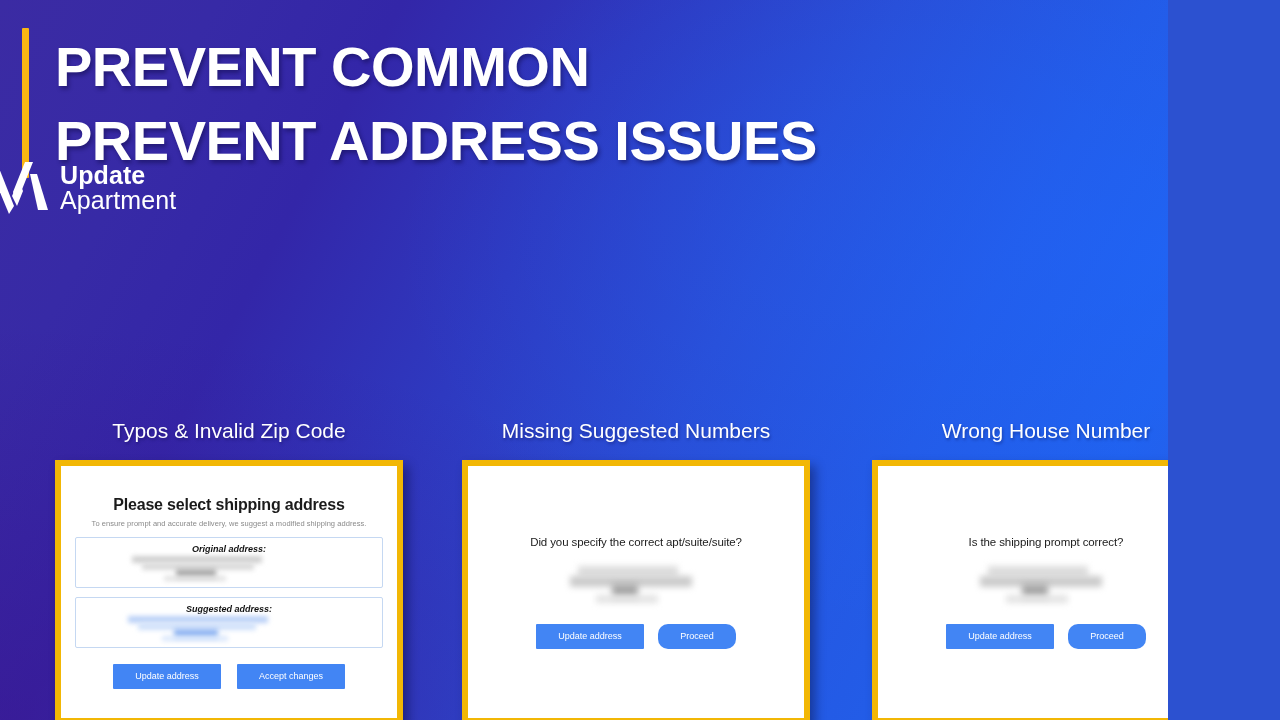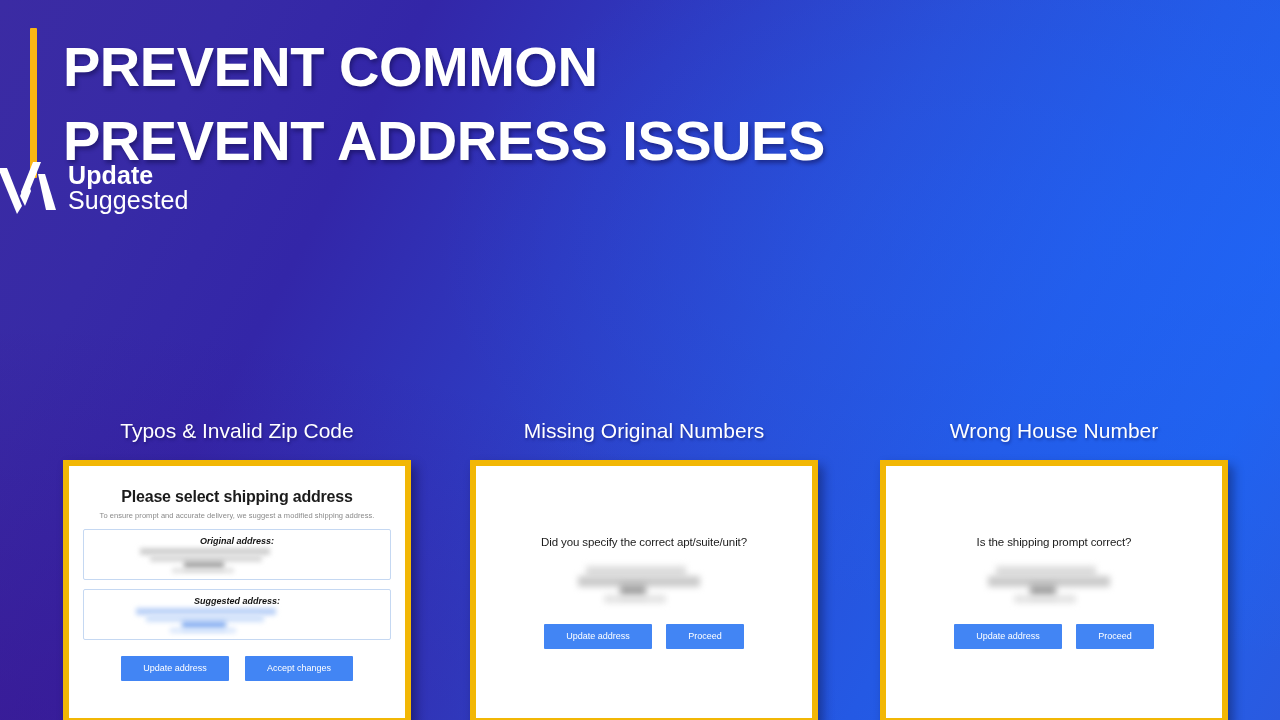--- a/index.html
+++ b/index.html
@@ -14,34 +14,33 @@
   body {
     font-family: "Liberation Sans", sans-serif;
     background: #2C51D0;
     position: relative;
   }
 
   
   #slide {
     position: absolute;
     inset: 0;
-    width: 1280px;
+    width: 1168px;
     height: 720px;
     background:
       linear-gradient(118deg,
         #3B2BA3 0%,
         #372AA6 14%,
         #3326A8 26%,
         #2E39C0 42%,
         #2A4CD4 58%,
         #2459E4 74%,
         #2160EB 88%,
         #2A5AE0 100%);
     overflow: hidden;
-    padding-left: 8px;
   }
   #slide::after{
     content:"";
     position:absolute; inset:0;
     background: radial-gradient(120% 100% at 0% 100%, rgba(60,20,140,.55) 0%, rgba(60,20,140,0) 55%),
                 radial-gradient(110% 95% at 100% 35%, rgba(30,105,255,.45) 0%, rgba(30,105,255,0) 60%);
     pointer-events:none;
   }
   #slide > * { position: relative; z-index: 2; }
 
@@ -130,21 +129,21 @@
     display: flex;
     flex-direction: column;
   }
 
   
   .c1-title {
     text-align: center;
     font-size: 16px;
     font-weight: bold;
     color: #1b1b1b;
-    margin-top: 10px;
+    margin-top: 18px;
     letter-spacing: -0.2px;
   }
   .c1-sub {
     text-align: center;
     font-size: 7.5px;
     color: #8a8a8a;
     margin-top: 5px;
     letter-spacing: .05px;
   }
   .addr-box {
@@ -199,21 +198,21 @@
     border-radius: 1px;
     padding: 0 14px;
     height: 25px;
     line-height: 25px;
     text-align: center;
     cursor: pointer;
     font-family: Liberation Sans, sans-serif;
     white-space: nowrap;
   }
   .btn-wide { min-width: 108px; }
-  .btn-narrow { min-width: 78px; }
+  .btn-narrow { min-width: 78px; border-radius: 10px; }
 
   
   .cq {
     justify-content: center;
     align-items: center;
   }
   .cq-title {
     text-align: center;
     font-size: 11.5px;
     font-weight: normal;
@@ -268,21 +267,21 @@
 
           <path d="M37 0 L45 0 L29 40 L25 30 L37 0 Z"></path>
           <path d="M45 0 L53 0 L38 38 L34 28 L45 0 Z" opacity="0.0"></path>
           <path d="M44 8 L52 8 L60 46 L51 46 L44 8 Z" opacity="0.0"></path>
           <path d="M42 12 L49 12 L60 48 L50 48 L42 12 Z"></path>
         </g>
       </svg>
     </span>
     <span class="logo-text">
       <span class="l1">Update</span>
-      <span class="l2">Suggested</span>
+      <span class="l2">Apartment</span>
     </span>
   </div>
 
   <div class="columns">
 
     <div class="col col-1">
       <div class="col-heading">Typos &amp; Invalid Zip Code</div>
       <div class="card">
         <div class="card-inner">
           <div class="c1-title">Please select shipping address</div>
@@ -310,24 +309,24 @@
 
           <div class="c1-buttons">
             <button class="btn btn-wide">Update address</button>
             <button class="btn btn-wide">Accept changes</button>
           </div>
         </div>
       </div>
     </div>
 
     <div class="col col-2">
-      <div class="col-heading">Missing Original Numbers</div>
+      <div class="col-heading">Missing Suggested Numbers</div>
       <div class="card">
         <div class="card-inner cq">
-          <div class="cq-title">Did you specify the correct apt/suite/unit?</div>
+          <div class="cq-title">Did you specify the correct apt/suite/suite?</div>
           <div class="cq-blur">
             <span class="ln1"></span>
               <span class="ln2"></span>
               <span class="ln3"></span>
               <span class="ln4"></span>
           </div>
           <div class="cq-buttons">
             <button class="btn btn-wide">Update address</button>
             <button class="btn btn-narrow">Proceed</button>
           </div>

